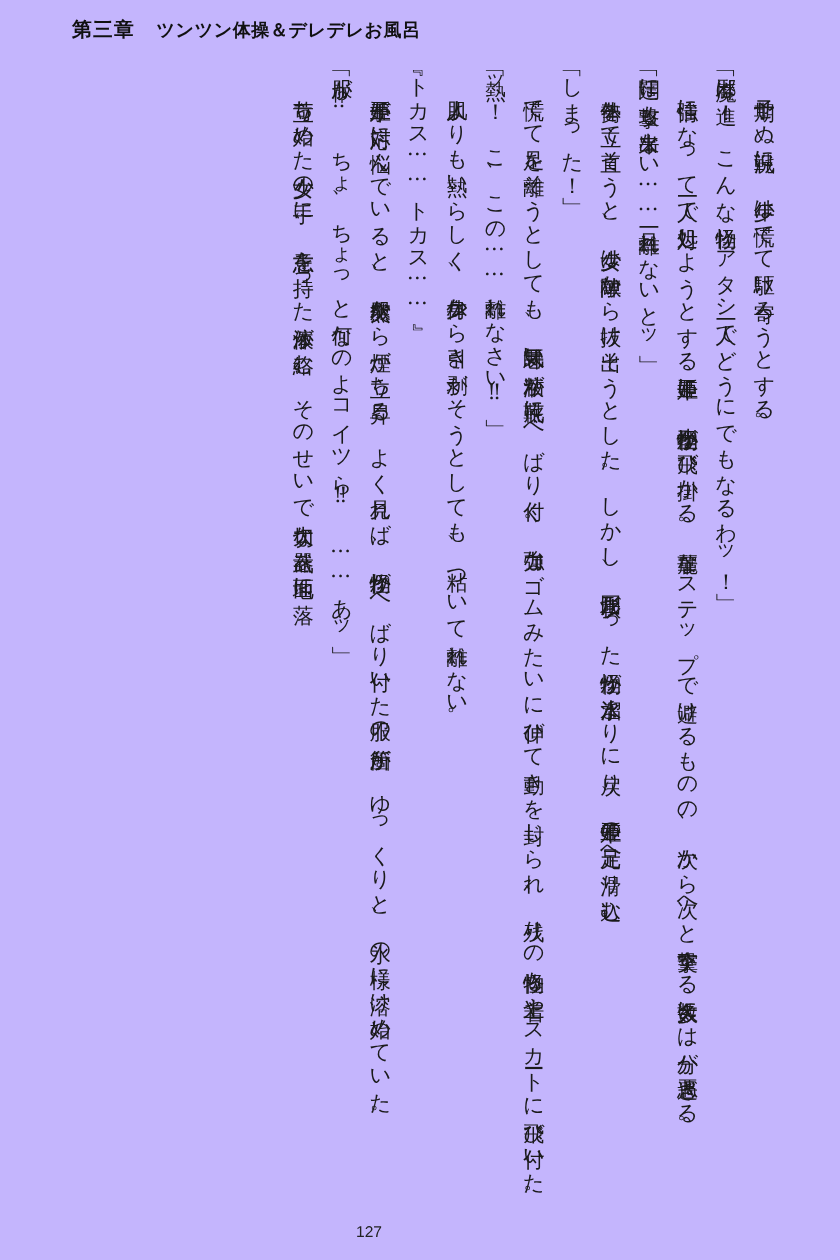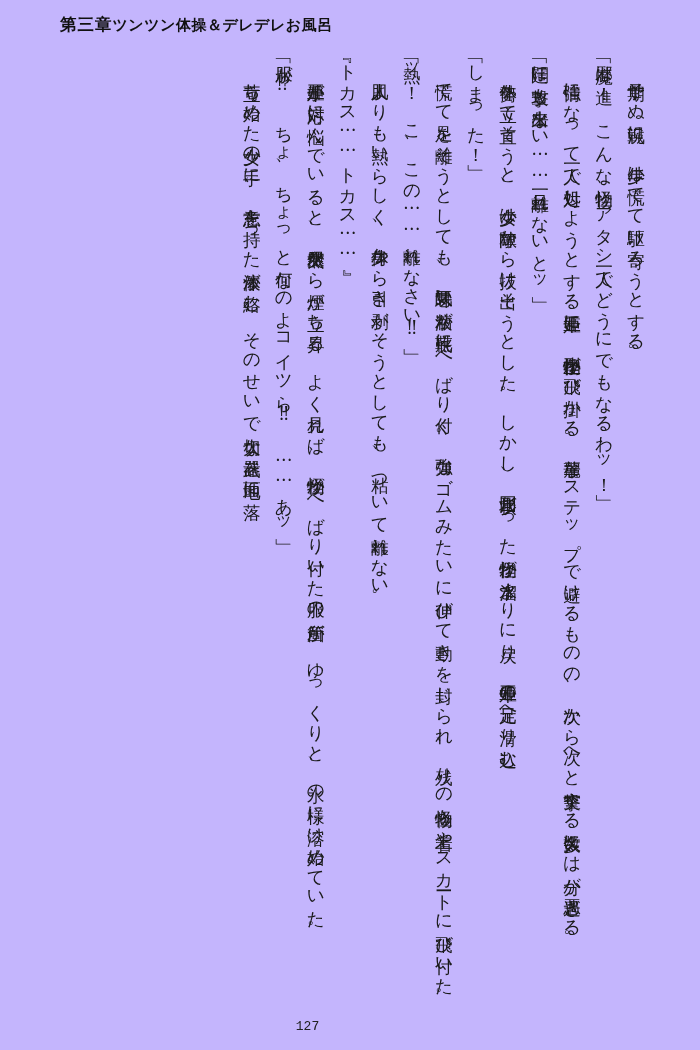--- a/index.html
+++ b/index.html
@@ -39,20 +39,21 @@
   .chapter-number {
     font-size: 16.5px;
     font-weight: 700;
     letter-spacing: 1px;
     color: #111;
     font-family: "DejaVu Serif", "Liberation Serif", serif;
   }
   .chapter-title {
     font-size: 15px;
     font-weight: 700;
+    margin-left: 18px;
     color: #111;
     letter-spacing: 0.5px;
   }
 
   
   .body-text {
     position: absolute;
     top: 52px;
     left: 52px;
     width: 600px;
@@ -78,21 +79,21 @@
   }
 
   .page-number {
     position: absolute;
     bottom: 16px;
     left: 0;
     width: 615px;
     text-align: center;
     font-size: 13px;
     color: #222;
-    font-family: Liberation Mono, monospace;
+    font-family: Liberation Sans, sans-serif;
   }
 </style>
 </head>
 <body>
 
 <div class="page">
 
   <div class="header">
     <span class="chapter-number">第三章</span>
     <span class="chapter-title">ツンツン体操＆デレデレお風呂</span>

